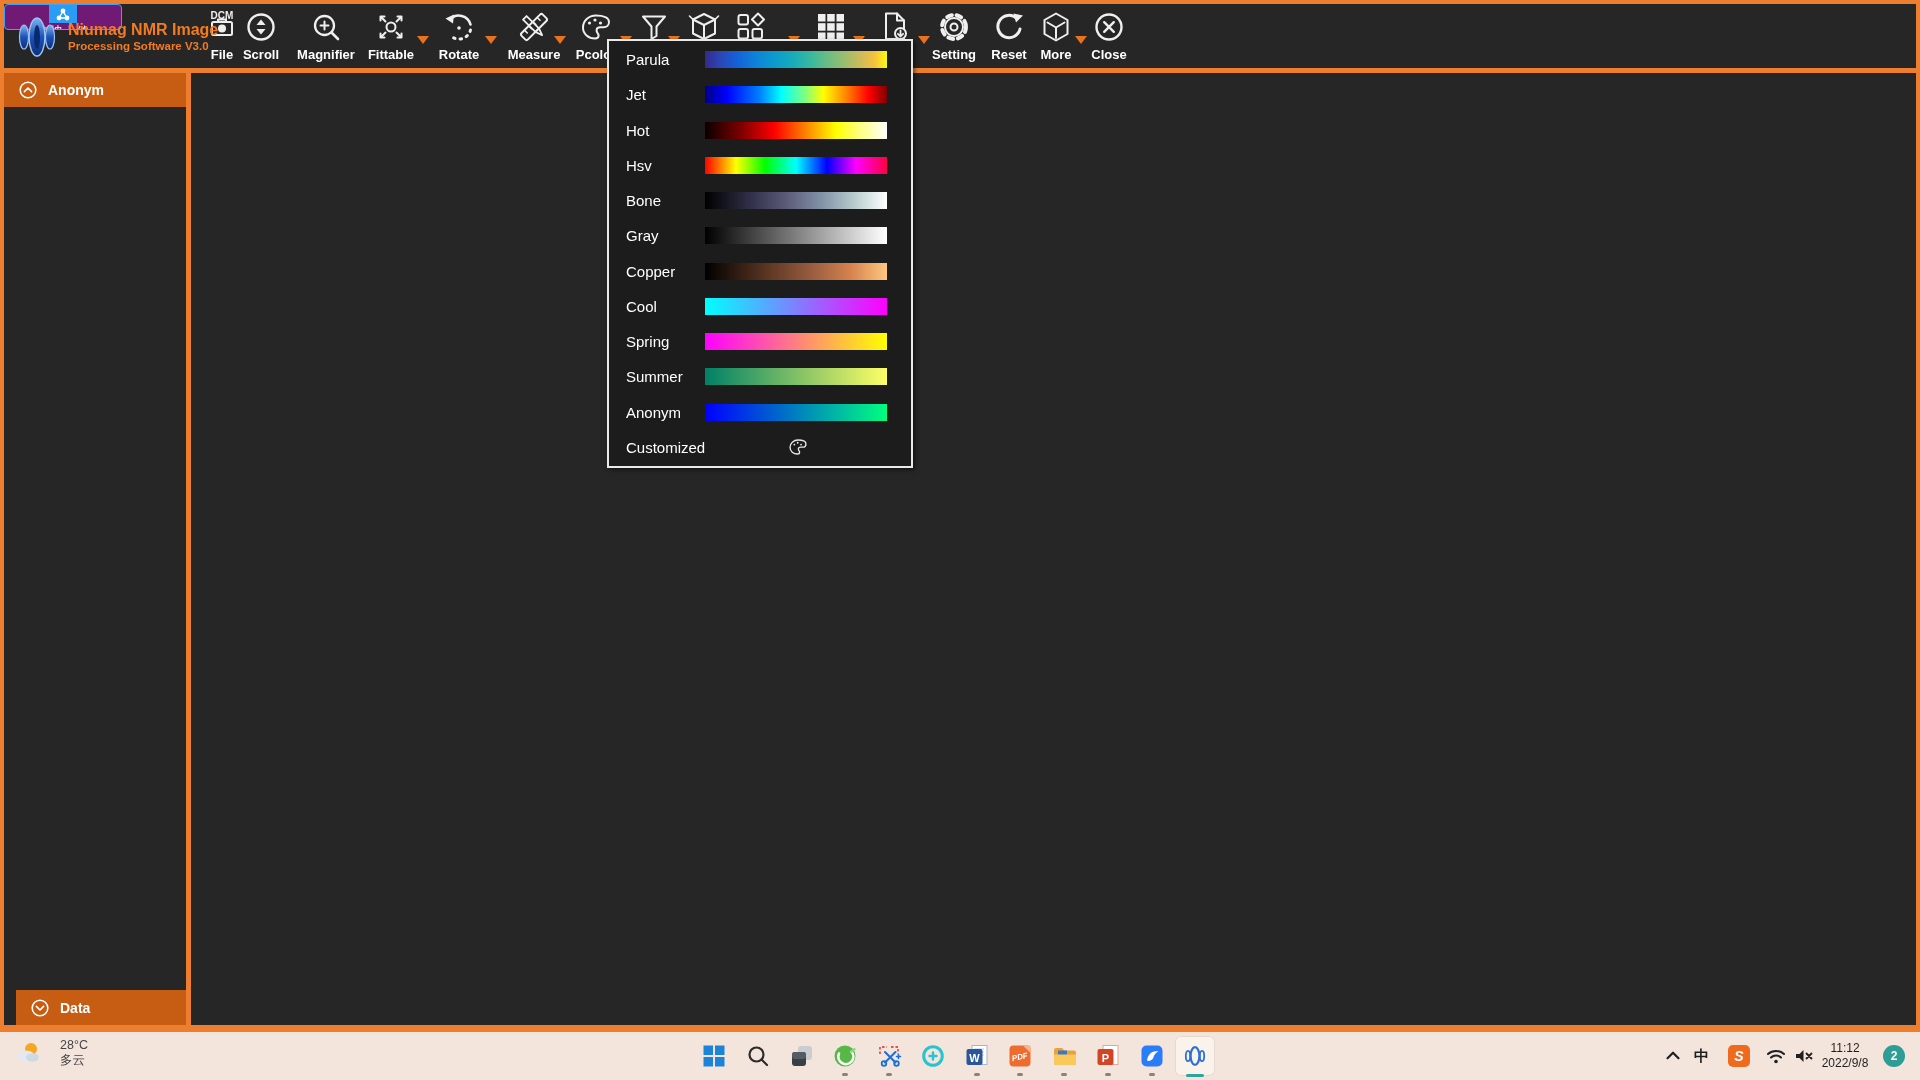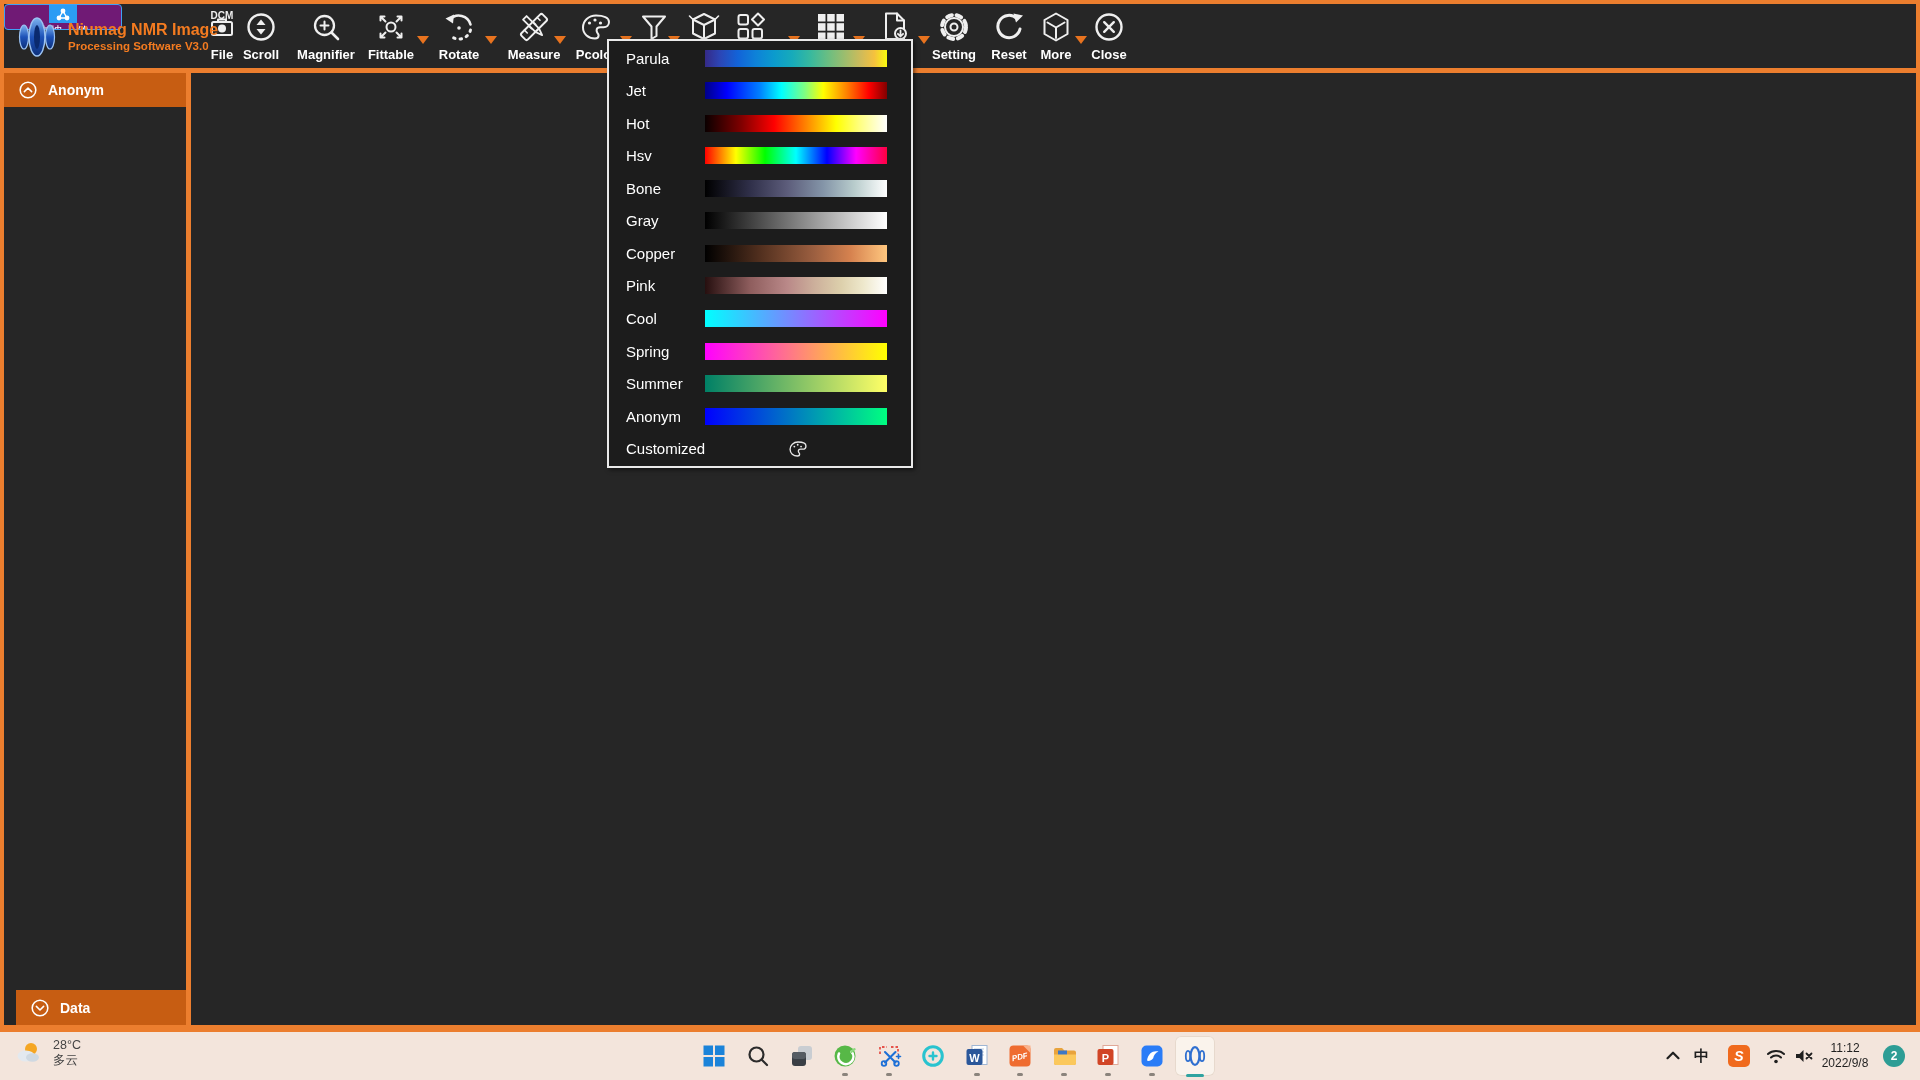--- a/index.html
+++ b/index.html
@@ -35,21 +35,21 @@
   .shead svg{stroke:#fff;fill:none;stroke-width:1.7;stroke-linecap:round;stroke-linejoin:round;}
   
   #cmenu{left:607px;top:39px;width:302px;height:423px;background:#1c1c1c;border:2px solid #e9e9e9;
     box-shadow:2px 2px 4px rgba(0,0,0,.5);z-index:50;display:flex;flex-direction:column;padding:1px 0;}
   .crow{flex:1;position:relative;display:flex;align-items:center;cursor:pointer;padding-left:11px;}
   .crow .cl{margin-left:6px;color:#fff;font-size:15px;}
   .sw{position:absolute;left:96px;width:182px;height:17px;}
   .crow svg{stroke:#e8e8e8;fill:none;stroke-width:1.8;}
   
   #taskbar{left:0;top:1032px;width:1920px;height:48px;background:#f3e5dc;z-index:6;}
-  #weather{left:14px;top:1038px;display:flex;align-items:center;gap:11px;z-index:7;}
+  #weather{left:14px;top:1038px;display:flex;align-items:center;gap:18px;z-index:7;}
   #weather .wt{color:#454545;font-size:12.5px;line-height:15px;}
   .tapp{position:absolute;top:1036px;width:40px;height:40px;display:flex;align-items:center;
     justify-content:center;cursor:pointer;z-index:7;border-radius:6px;}
   .tapp.active{background:#faf3ec;box-shadow:0 0 0 1px #e7d9cd inset;}
   .dot{position:absolute;top:1073px;width:6px;height:3px;border-radius:2px;background:#8a837c;z-index:7;}
   .ubar{position:absolute;top:1074px;width:18px;height:3px;border-radius:2px;background:#2fa3a0;z-index:8;}
   .tray{position:absolute;top:1032px;height:48px;display:flex;align-items:center;z-index:7;}
   .tray svg{stroke:#1f1f1f;fill:none;stroke-width:2;stroke-linecap:round;stroke-linejoin:round;}
   #clock{left:1812px;width:66px;text-align:right;color:#1f1f1f;font-size:12px;line-height:15px;flex-direction:column;display:flex;justify-content:center;}
   #badge{left:1883px;top:1045px;width:22px;height:22px;border-radius:50%;background:#2d9d95;color:#fff;
@@ -340,24 +340,20 @@
       </div>
     <div class="crow">
         <span class="cl">Gray</span>
         <div class="sw" style="background: linear-gradient(90deg, rgb(0, 0, 0) 0%, rgb(255, 255, 255) 100%);"></div>
       </div>
     <div class="crow">
         <span class="cl">Copper</span>
         <div class="sw" style="background: linear-gradient(90deg, rgb(0, 0, 0) 0%, rgb(81, 47, 30) 30%, rgb(156, 95, 64) 60%, rgb(214, 130, 79) 80%, rgb(255, 199, 127) 100%);"></div>
       </div>
     <div class="crow">
-        <span class="cl">Pink</span>
-        <div class="sw" style="background: linear-gradient(90deg, rgb(38, 15, 15) 0%, rgb(143, 94, 94) 25%, rgb(185, 136, 136) 45%, rgb(204, 175, 155) 60%, rgb(221, 208, 172) 75%, rgb(238, 232, 204) 87%, rgb(255, 255, 255) 100%);"></div>
-      </div>
-    <div class="crow">
         <span class="cl">Cool</span>
         <div class="sw" style="background: linear-gradient(90deg, rgb(0, 255, 255) 0%, rgb(255, 0, 255) 100%);"></div>
       </div>
     <div class="crow">
         <span class="cl">Spring</span>
         <div class="sw" style="background: linear-gradient(90deg, rgb(255, 0, 255) 0%, rgb(255, 255, 0) 100%);"></div>
       </div>
     <div class="crow">
         <span class="cl">Summer</span>
         <div class="sw" style="background: linear-gradient(90deg, rgb(0, 128, 102) 0%, rgb(255, 255, 102) 100%);"></div>

